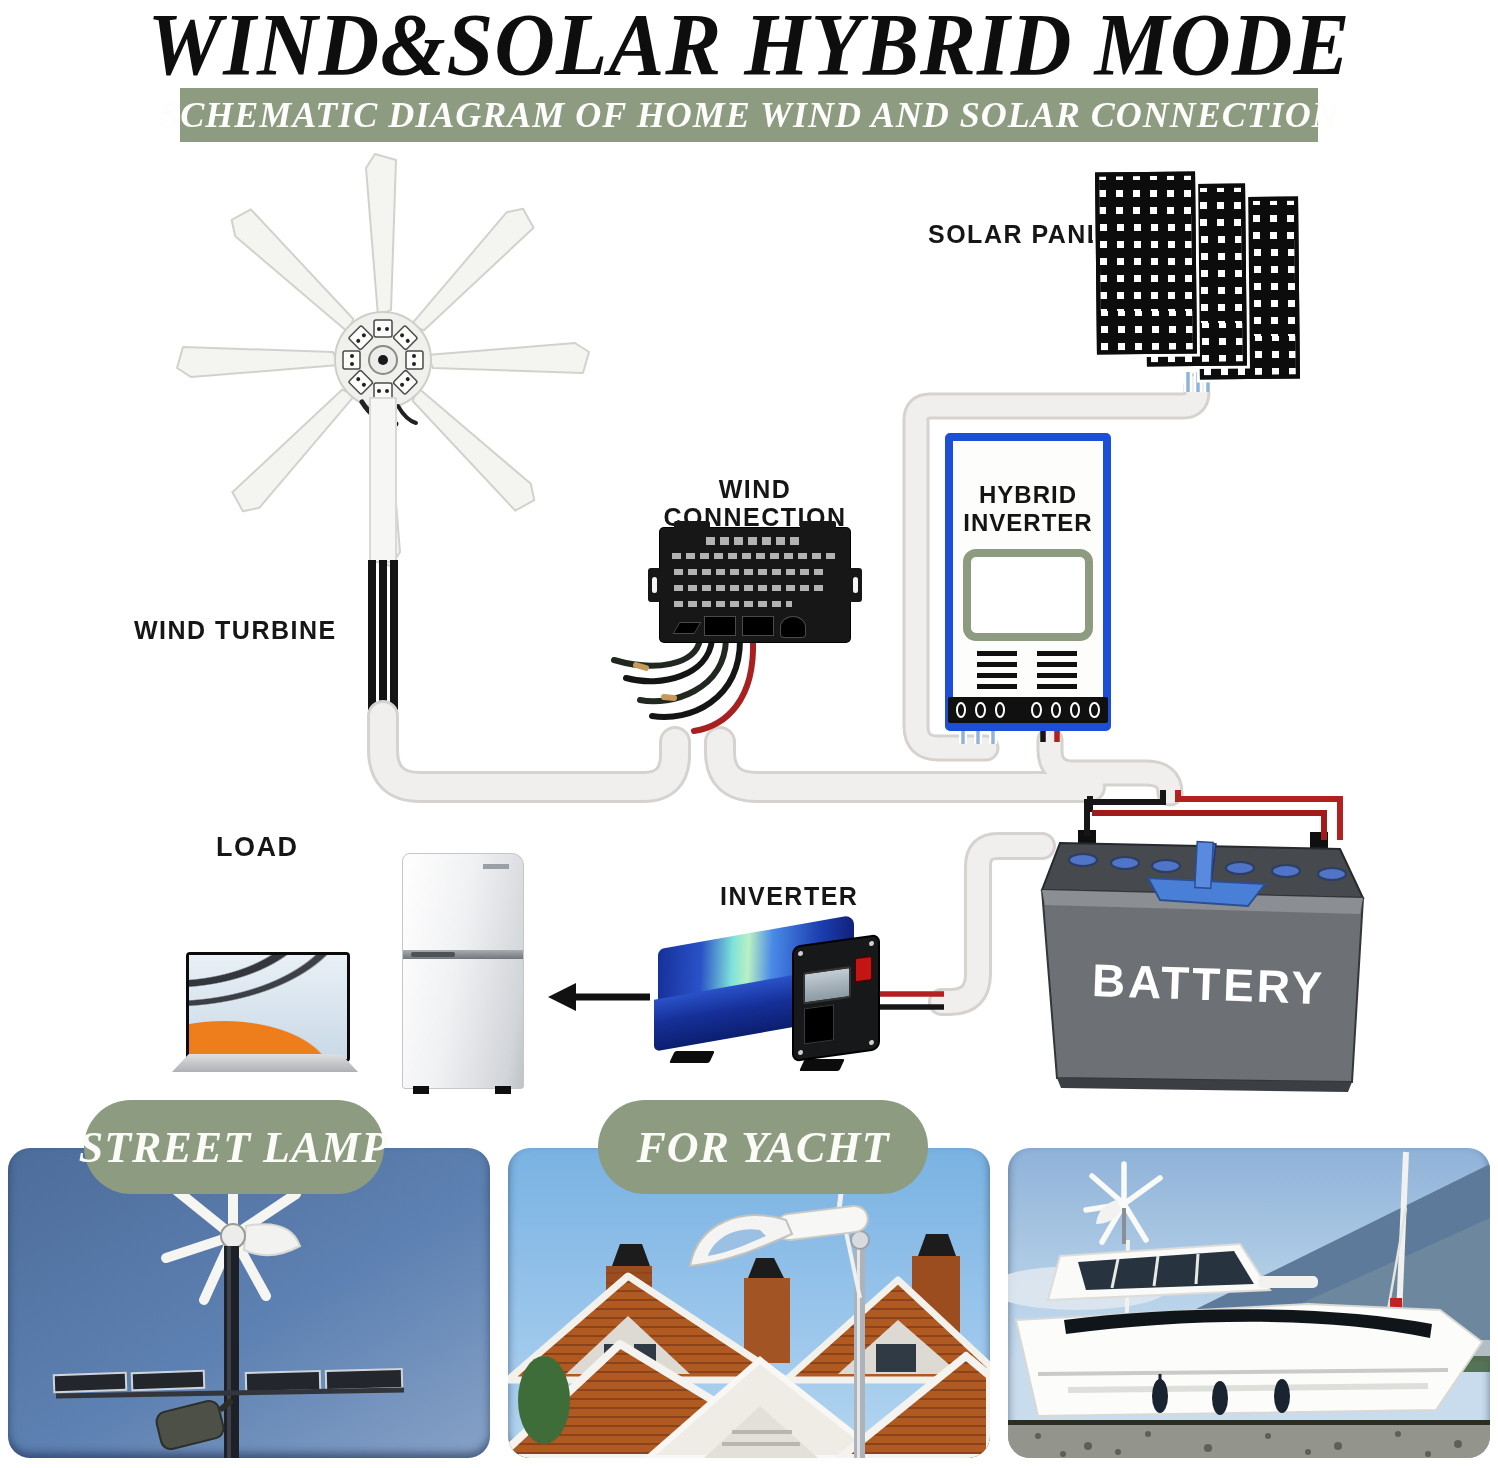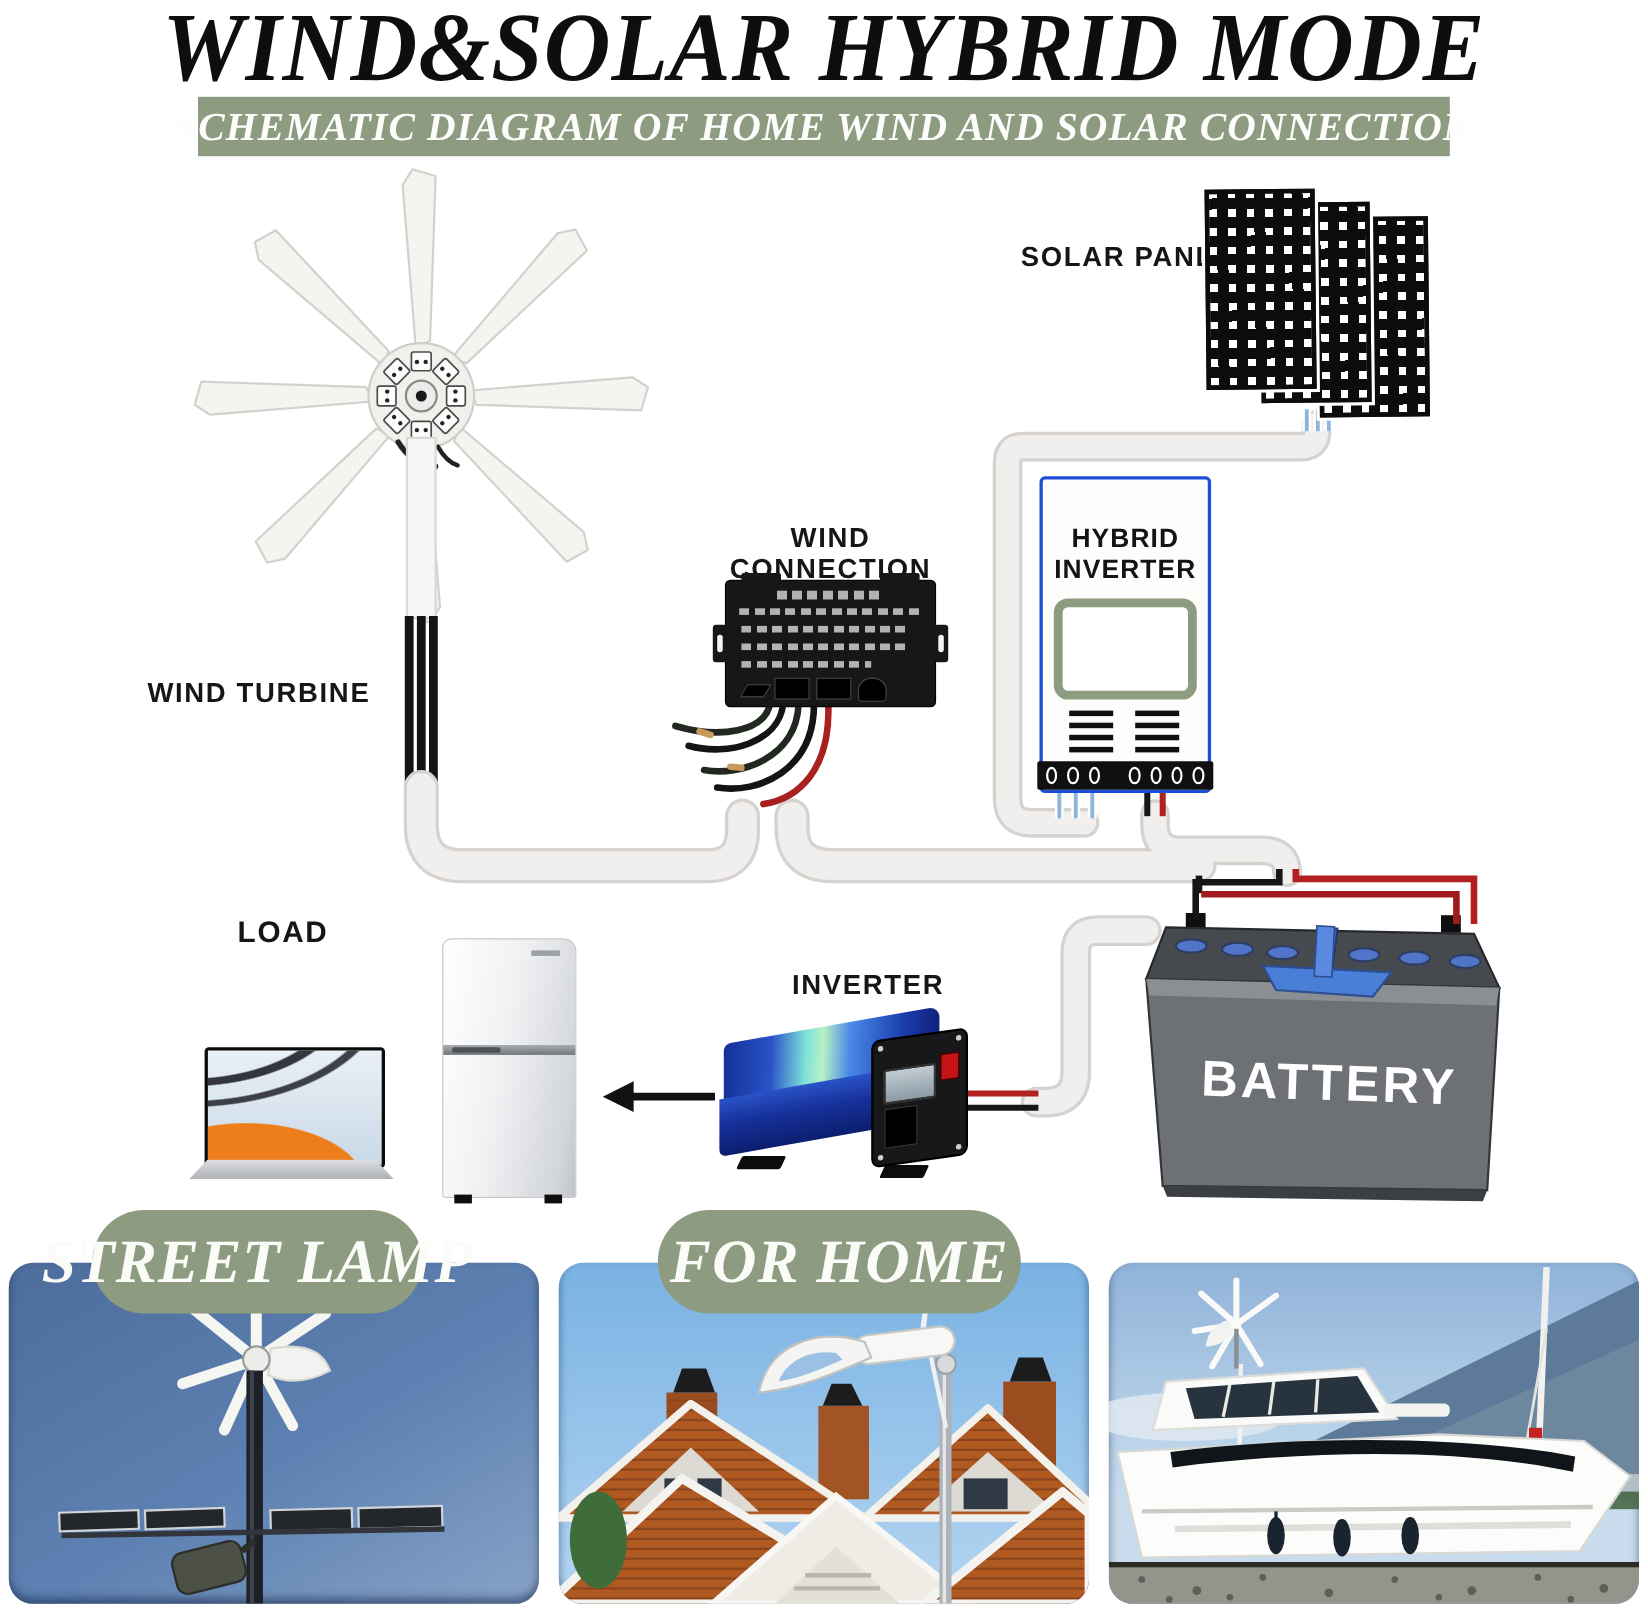--- a/index.html
+++ b/index.html
@@ -31,21 +31,21 @@
   .wc{left:660px;top:528px;width:190px;height:114px;background:#171717;border-radius:4px;
       box-shadow:0 0 0 1px #000;}
   .wc-ear{position:absolute;width:13px;height:34px;background:#171717;border-radius:3px;}
   .wc-slot{position:absolute;width:5px;height:16px;background:#f5f5f5;border-radius:3px;top:9px;left:4px;}
   .wc-tab{position:absolute;width:36px;height:10px;background:#171717;border-radius:2px;top:-7px;}
   .wc-row{position:absolute;height:6px;opacity:.8;
           background:repeating-linear-gradient(90deg,#d9d9d9 0 9px,transparent 9px 14px);}
   .wc-port{position:absolute;background:#000;border:1px solid #4a4a4a;}
 
   
-  .hi{left:945px;top:433px;width:150px;height:282px;background:#fdfdfc;border:3px solid #1d4ed8;
+  .hi{left:945px;top:433px;width:150px;height:282px;background:#fdfdfc;border:8px solid #1d4ed8;
       border-radius:5px;}
   .hi-title{position:absolute;left:0;right:0;top:40px;text-align:center;font-weight:bold;
             font-size:24px;letter-spacing:1px;color:#141414;line-height:1.15;}
   .hi-screen{position:absolute;left:10px;top:108px;width:114px;height:76px;background:#fff;
              border:8px solid #8d9b80;border-radius:13px;}
   .hi-vents{position:absolute;top:210px;left:24px;display:flex;gap:20px;}
   .hi-vcol{display:flex;flex-direction:column;gap:6px;}
   .hi-vcol i{display:block;width:40px;height:5px;background:#101010;}
   .hi-strip{position:absolute;left:-5px;right:-5px;bottom:0;height:26px;background:#101010;
             border-radius:2px;display:flex;align-items:center;padding:0 8px;gap:9px;}
@@ -92,21 +92,21 @@
   .lt-base{position:absolute;left:0;top:102px;width:186px;height:18px;
            clip-path:polygon(9% 0,91% 0,100% 100%,0 100%);
            background:linear-gradient(#dddfe1,#aeb1b5);}
 
   
   .photo{top:1148px;width:482px;height:310px;border-radius:22px;overflow:hidden;
          box-shadow:inset 0 -5px 8px rgba(20,35,70,.55);}
   .pill{top:1100px;height:94px;background:#8d9b80;border-radius:47px;z-index:5;
         display:flex;align-items:center;justify-content:center;
         font-family:"Liberation Serif",serif;font-style:italic;font-weight:bold;
-        font-size:56px;color:#fbfbf8;letter-spacing:1px;white-space:nowrap;}
+        font-size:44px;color:#fbfbf8;letter-spacing:1px;white-space:nowrap;}
   .svg-fill{display:block;width:100%;height:100%;}
 </style>
 </head>
 <body>
 
 <div id="page">
 
   <div class="abs title">WIND&amp;SOLAR HYBRID MODE</div>
   <div class="abs banner">SCHEMATIC DIAGRAM OF HOME WIND AND SOLAR CONNECTION</div>
 
@@ -383,21 +383,21 @@
   </div>
 
   <div class="abs laptop" style="z-index:2">
     <div class="lt-screen">
         <div class="lt-wall"></div>
       </div>
     <div class="lt-base"></div>
   </div>
 
   <div class="abs pill" style="left:84px;width:300px">STREET LAMP</div>
-  <div class="abs pill" style="left:598px;width:330px">FOR HOME</div>
+  <div class="abs pill" style="left:598px;width:330px">FOR YACHT</div>
 
   <div class="abs photo" style="left:8px;z-index:2;background:linear-gradient(150deg,#4d6d9b 0%,#5d81b2 55%,#87a2c7 100%)">
     <svg class="svg-fill" viewBox="0 0 482 310">
       <g stroke="#f5f5f2" stroke-width="10" stroke-linecap="round">
         <line x1="225" y1="88" x2="225" y2="18"></line>
         <line x1="225" y1="88" x2="168" y2="42"></line>
         <line x1="225" y1="88" x2="158" y2="110"></line>
         <line x1="225" y1="88" x2="196" y2="152"></line>
         <line x1="225" y1="88" x2="258" y2="148"></line>
         <line x1="225" y1="88" x2="288" y2="46"></line>

